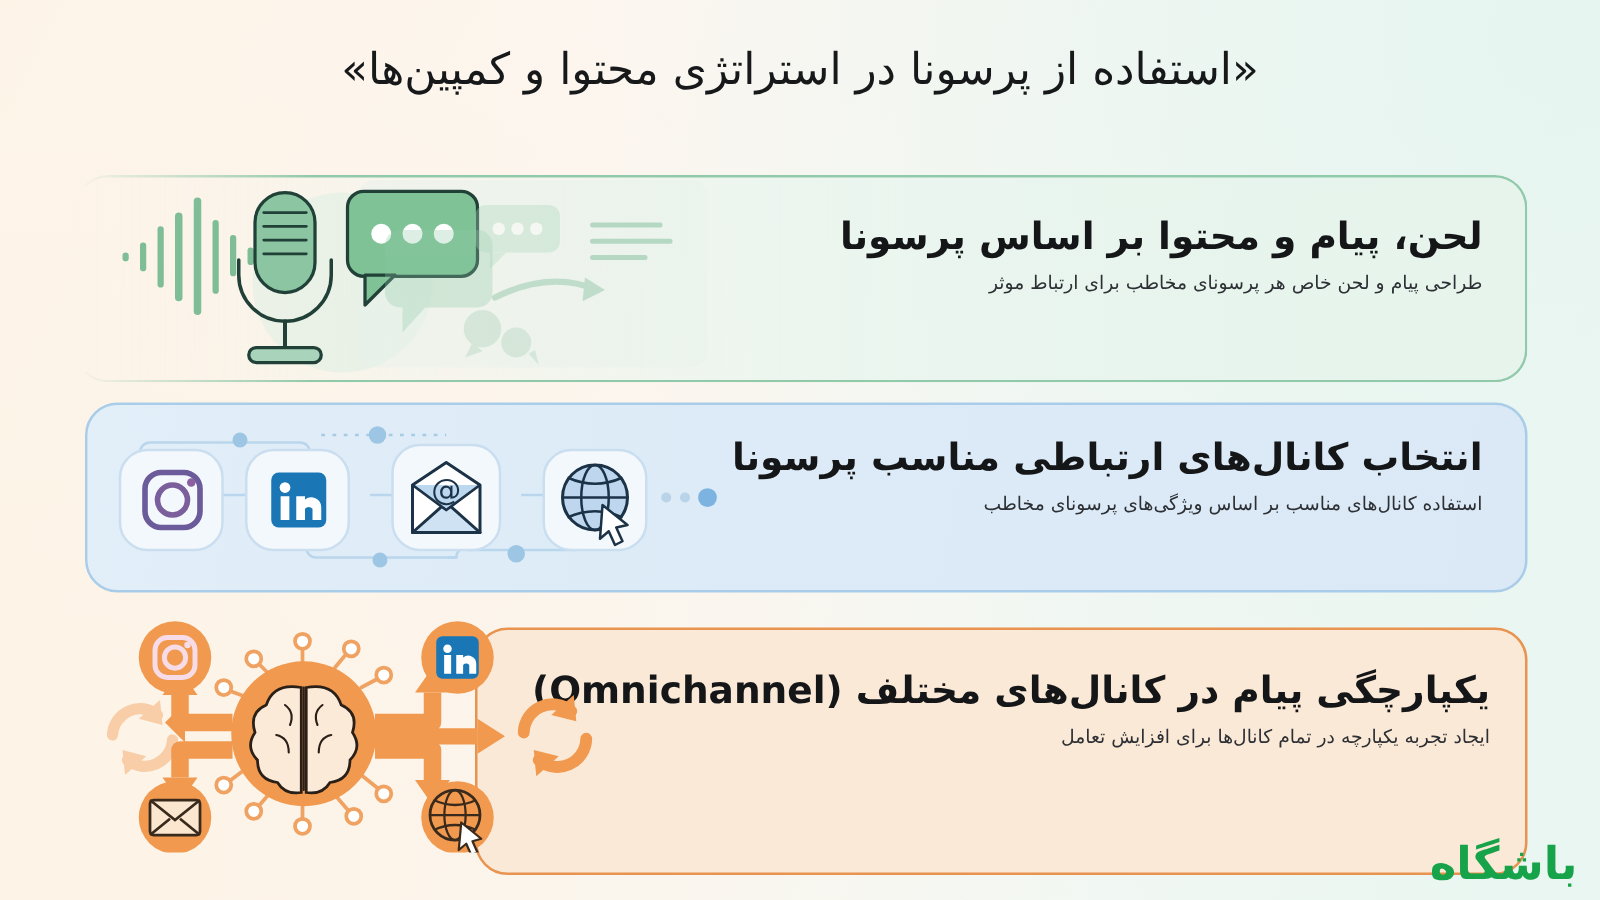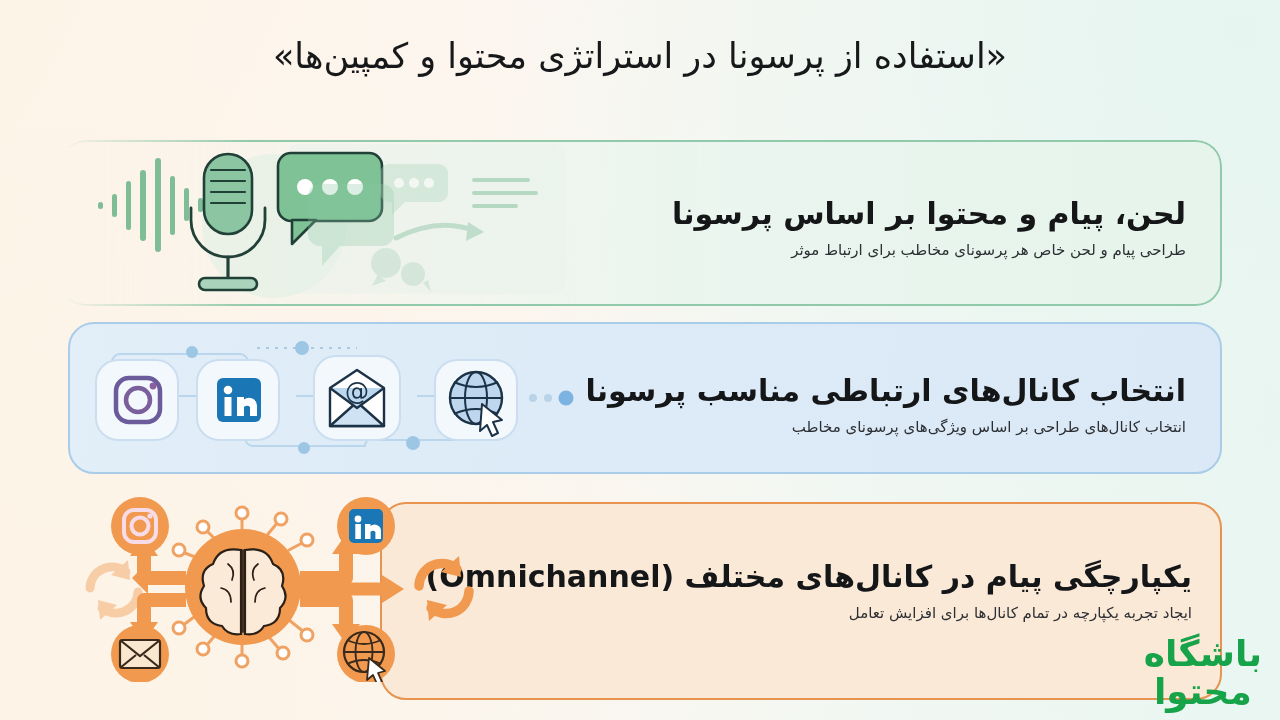--- a/index.html
+++ b/index.html
@@ -25,21 +25,21 @@
     font-size:35px; font-weight:normal; color:#16181a;
     letter-spacing:-0.2px;
     direction:rtl;
   }
 
   
   .card{ position:absolute; border-radius:26px; }
   .card-text{
     position:absolute; right:34px; text-align:right; direction:rtl;
   }
-  .card-title{ font-weight:bold; color:#141618; font-size:30px; line-height:1.28; white-space:nowrap;margin-top:24px; }
+  .card-title{ font-weight:bold; color:#141618; font-size:30px; line-height:1.28; white-space:nowrap; }
   .card-sub{ color:#2c2f33; font-size:15px; line-height:1.5; margin-top:6px; white-space:nowrap; }
 
   
   #card-tone{
     left:60px; top:140px; width:1162px; height:166px;
     background:linear-gradient(90deg, rgba(233,243,236,0) 0%, rgba(233,245,238,.35) 26%, #e9f5ee 60%, #e6f4ec 100%);
     border:2px solid #91c9ab;
     border-left-color:rgba(145,201,171,0);
     -webkit-mask-image:linear-gradient(90deg, rgba(0,0,0,0) 0px, rgba(0,0,0,.25) 40px, #000 190px);
             mask-image:linear-gradient(90deg, rgba(0,0,0,0) 0px, rgba(0,0,0,.25) 40px, #000 190px);
@@ -160,21 +160,21 @@
         <path d="M282 136 l-6 12 14 -5 z" fill="#9ccbaf"></path>
         <circle cx="317" cy="136" r="12" fill="#9ccbaf"></circle>
         <path d="M327 145 l8 9 -3 -12 z" fill="#9ccbaf"></path>
       </g>
     </svg>
   </div>
 
   <div class="card" id="card-channels">
     <div class="card-text">
       <div class="card-title">انتخاب کانال‌های ارتباطی مناسب پرسونا</div>
-      <div class="card-sub">انتخاب کانال‌های طراحی بر اساس ویژگی‌های پرسونای مخاطب</div>
+      <div class="card-sub">استفاده کانال‌های مناسب بر اساس ویژگی‌های پرسونای مخاطب</div>
     </div>
   </div>
 
   <div class="illus" id="illus-channels">
     <svg width="500" height="140" viewBox="0 0 500 140">
 
       <g fill="none" stroke="#b9d6ec" stroke-width="2">
         <path d="M32 66 v-34 a8 8 0 0 1 8 -8 h120 a8 8 0 0 1 8 8 v34"></path>
         <path d="M95 66 h55"></path>
         <path d="M216 66 h52"></path>
@@ -360,16 +360,15 @@
         <path d="M341 94 a23 23 0 0 1 38 -17" fill="none" stroke="#f0994f" stroke-width="9.5" stroke-linecap="round"></path>
         <path d="M381 64 l2 21 -20 -5 z" fill="#f0994f"></path>
         <path d="M391 99 a23 23 0 0 1 -38 17" fill="none" stroke="#f0994f" stroke-width="9.5" stroke-linecap="round"></path>
         <path d="M351 129 l-2 -21 20 5 z" fill="#f0994f"></path>
       </g>
     </svg>
   </div>
 
   <div id="brand-logo">
     <span class="l1">باشگاه</span>
-    <span class="l2">محتوا</span>
   </div>
 
 </div>
 
 </body></html>

